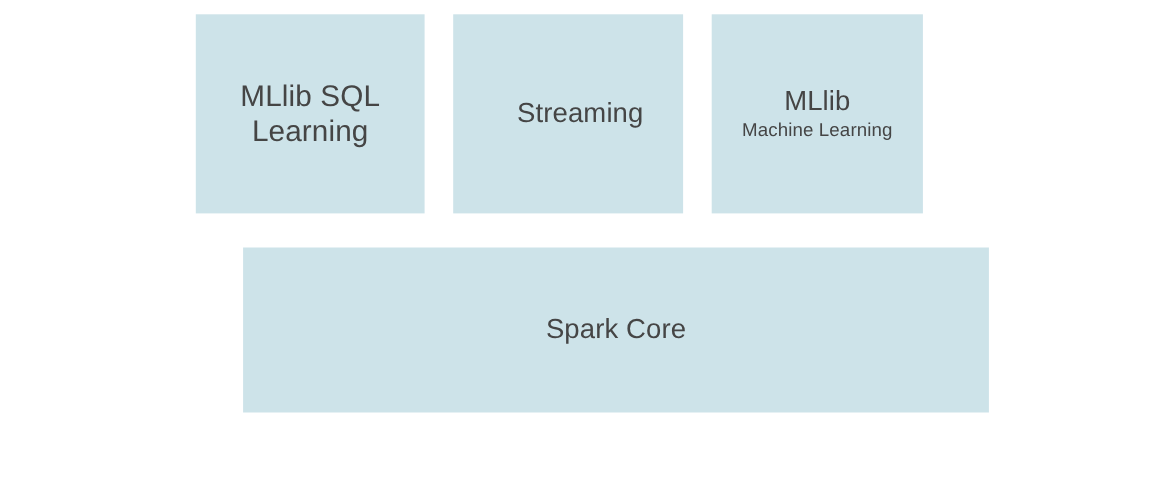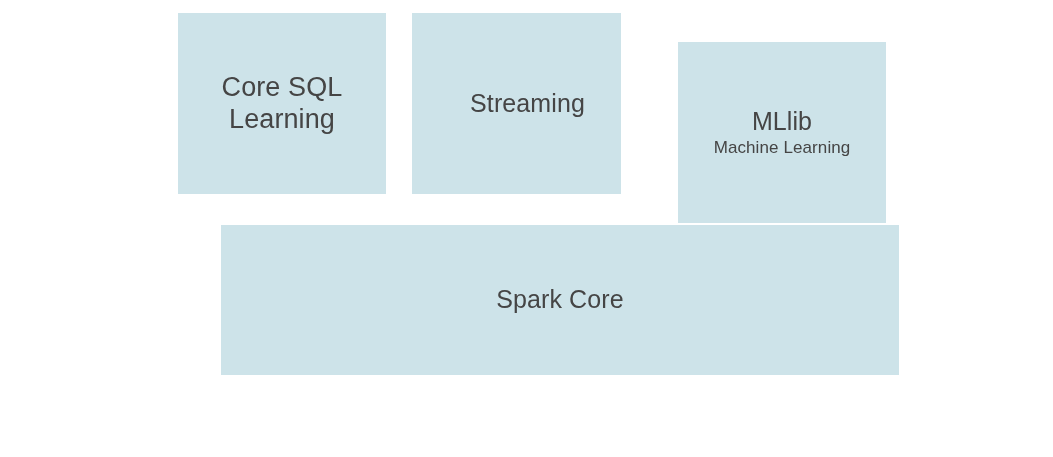--- a/index.html
+++ b/index.html
@@ -35,21 +35,21 @@
   }
 
   
   .component {
     top: 13px;
     height: 181px;
   }
 
   #block-spark-sql  { left: 178px; width: 208px; }
   #block-streaming  { left: 412px; width: 209px; padding-left: 22px; }
-  #block-mllib      { left: 678px; width: 208px; margin-top: 29px; }
+  #block-mllib      { left: 647px; width: 192px; }
 
   
   #block-spark-core {
     left: 178px;
     top: 225px;
     width: 678px;
     height: 150px;
     margin-left: 43px;
   }
 
@@ -76,21 +76,21 @@
     display: block;
     white-space: nowrap;
   }
 </style>
 </head>
 <body>
 
 <div id="diagram">
 
   <div class="block component" id="block-spark-sql">
-    <span class="line title-lg">Core SQL</span>
+    <span class="line title-lg">MLlib SQL</span>
     <span class="line title-lg">Learning</span>
   </div>
 
   <div class="block component" id="block-streaming">
     <span class="line title-md">Streaming</span>
   </div>
 
   <div class="block component" id="block-mllib">
     <span class="line title-md">MLlib</span>
     <span class="line subtitle-italic">Machine Learning</span>

